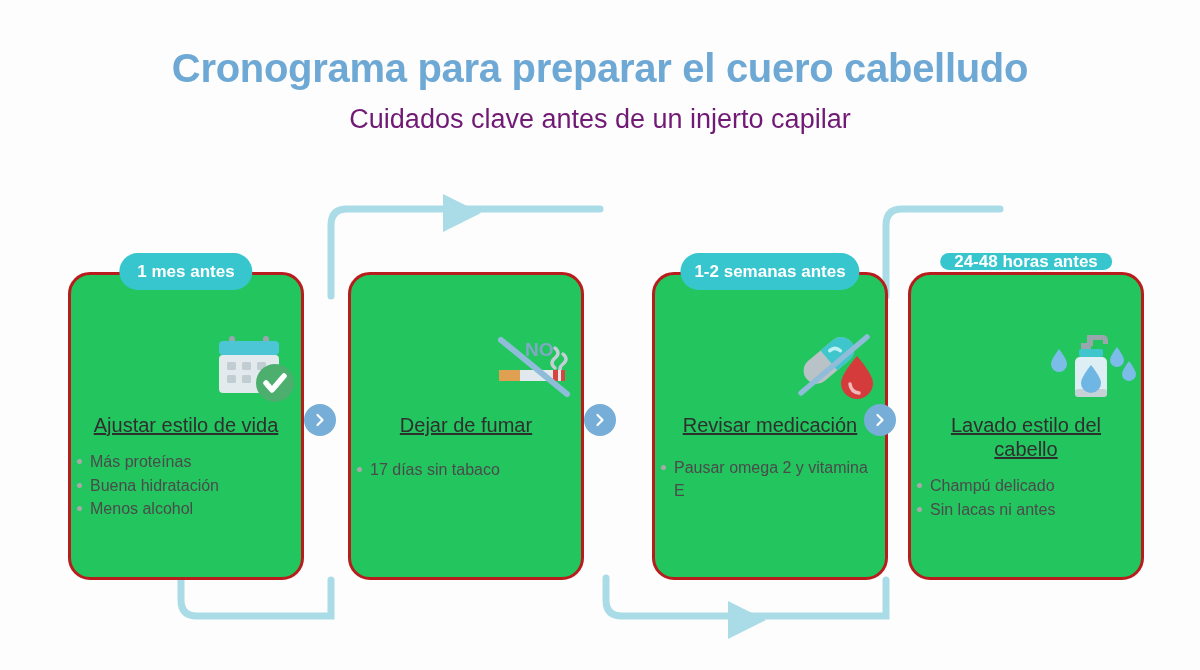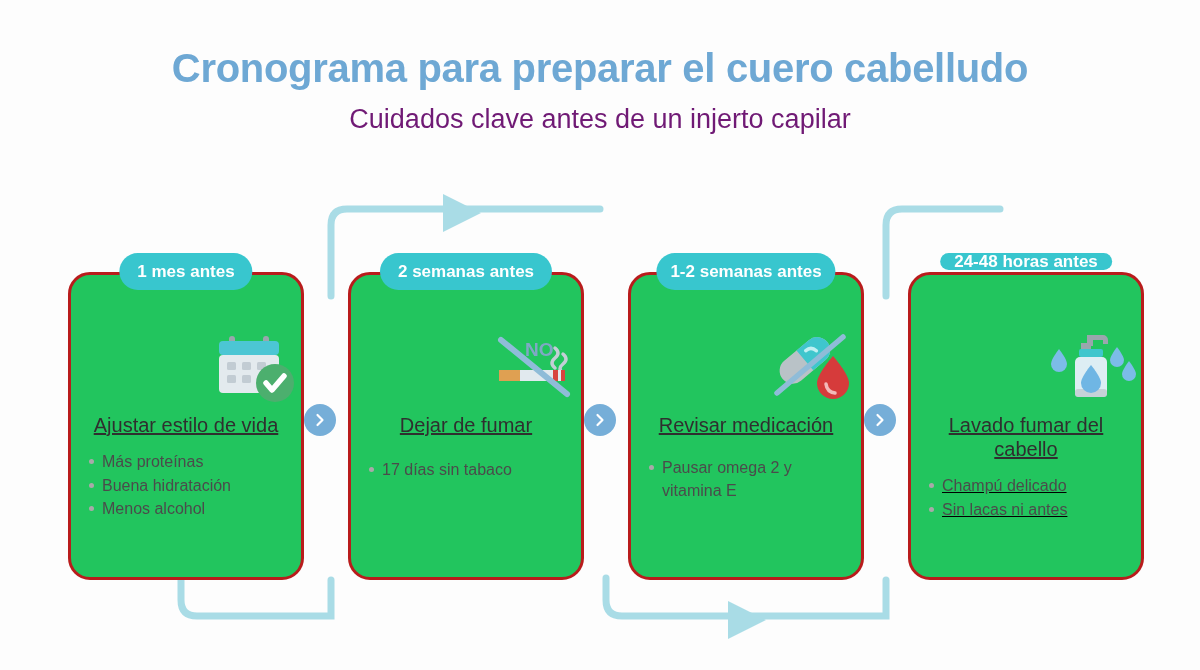--- a/index.html
+++ b/index.html
@@ -30,21 +30,21 @@
     position:absolute;
     width:236px; height:308px;
     top:272px;
     border:3px solid #b91c1c;
     border-radius:22px;
     background:#22c55e;
     text-align:center;
   }
   .card.c1 { left:68px; }
   .card.c2 { left:348px; }
-  .card.c3 { left:628px; }
+  .card.c3 { left:652px; }
   .card.c4 { left:908px; }
 
   .badge {
     position:absolute; top:-22px; left:50%; transform:translateX(-50%);
     background:#38c6ce; color:#ffffff;
     font-size:17px; font-weight:bold;
     border-radius:22px;
     padding:10px 18px;
     white-space:nowrap;
     line-height:1;
@@ -54,21 +54,21 @@
 
   .icon-wrap {
     height:92px; margin-top:46px;
     display:flex; align-items:center; justify-content:flex-end;
   }
 
   .card-title {
     font-size:20px; color:#2f2f2f; font-weight:400;
     padding:0 10px; line-height:1.2;text-decoration:underline;
   }
-  .bullets { margin-top:14px; padding:0 16px; text-align:left; }
+  .bullets { margin-top:14px; padding:0 4px; text-align:left; }
   .bullets li {
     list-style:none; position:relative;
     font-size:16px; color:#4b4b4b; line-height:1.42;
     padding-left:15px; margin-bottom:1px;
   }
   .bullets li::before {
     content:""; position:absolute; left:2px; top:8px;
     width:5px; height:5px; border-radius:50%; background:#a9a9a9;
   }
 
@@ -126,21 +126,20 @@
     </div>
     <div class="card-title">Ajustar estilo de vida</div>
     <ul class="bullets">
       <li>Más proteínas</li>
       <li>Buena hidratación</li>
       <li>Menos alcohol</li>
     </ul>
   </div>
 
   <div class="card c2">
-    <div class="badge">2 semanas antes</div>
     <div class="icon-wrap">
       <svg width="92" height="74" viewBox="0 0 92 74">
         <text x="36" y="26" font-family="Liberation Sans, sans-serif" font-size="19" font-weight="bold" fill="#7fa8c4">NO</text>
         <path d="M66,18 q6,5 0,10 q-6,5 0,10" fill="none" stroke="#c3ced6" stroke-width="3.5" stroke-linecap="round"></path>
         <path d="M74,24 q6,5 0,10 q-6,5 0,9" fill="none" stroke="#c3ced6" stroke-width="3.5" stroke-linecap="round"></path>
         <rect x="10" y="40" width="66" height="11" fill="#e1e9ee"></rect>
         <rect x="10" y="40" width="21" height="11" fill="#dda košek"></rect>
         <rect x="10" y="40" width="21" height="11" fill="#dfa052"></rect>
         <rect x="64" y="40" width="5" height="11" fill="#d8443f"></rect>
         <rect x="72" y="40" width="4" height="11" fill="#d8443f"></rect>
@@ -184,22 +183,22 @@
 
         <rect x="32" y="30" width="32" height="40" rx="5" fill="#ddeef4"></rect>
         <rect x="32" y="62" width="32" height="8" rx="3" fill="#c6d2d8"></rect>
         <path d="M48,38 C48,38 58,50 58,56 a10,10 0 0 1 -20,0 C38,50 48,38 48,38 z" fill="#6fb6e4"></path>
 
         <path d="M16,22 C16,22 24,32 24,37 a8,8 0 0 1 -16,0 C8,32 16,22 16,22 z" fill="#7cbce8"></path>
         <path d="M74,20 C74,20 81,29 81,33 a7,7 0 0 1 -14,0 C67,29 74,20 74,20 z" fill="#7cbce8"></path>
         <path d="M86,34 C86,34 93,43 93,47 a7,7 0 0 1 -14,0 C79,43 86,34 86,34 z" fill="#7cbce8"></path>
       </svg>
     </div>
-    <div class="card-title">Lavado fumar del cabello</div>
-    <ul class="bullets" style="text-decoration:underline;">
+    <div class="card-title">Lavado estilo del cabello</div>
+    <ul class="bullets" style="">
       <li>Champú delicado</li>
       <li>Sin lacas ni antes</li>
     </ul>
   </div>
 
   <div class="chev s1">
     <svg width="14" height="14" viewBox="0 0 14 14">
       <path d="M4.5,2 L9.5,7 L4.5,12" fill="none" stroke="#ffffff" stroke-width="2.2" stroke-linecap="round" stroke-linejoin="round"></path>
     </svg>
   </div>

